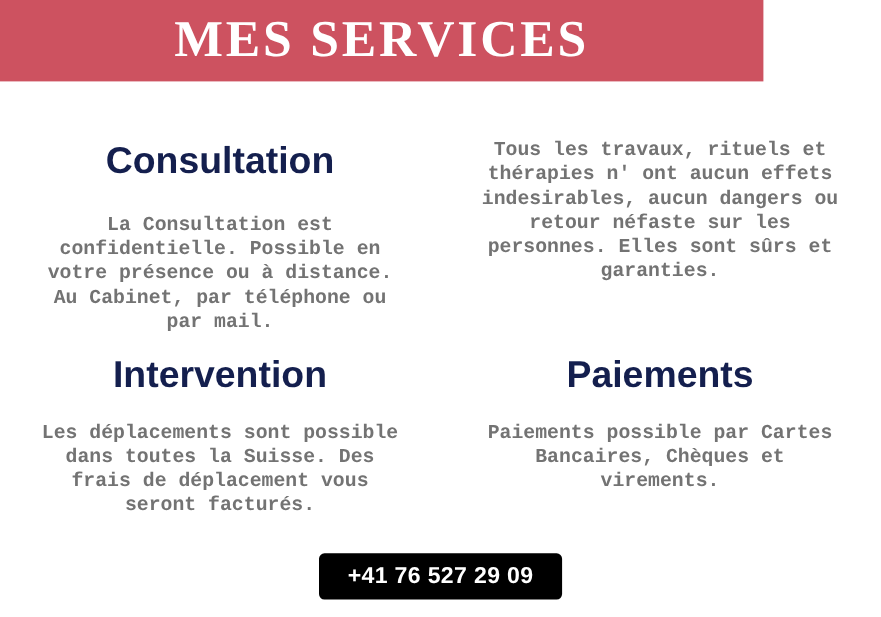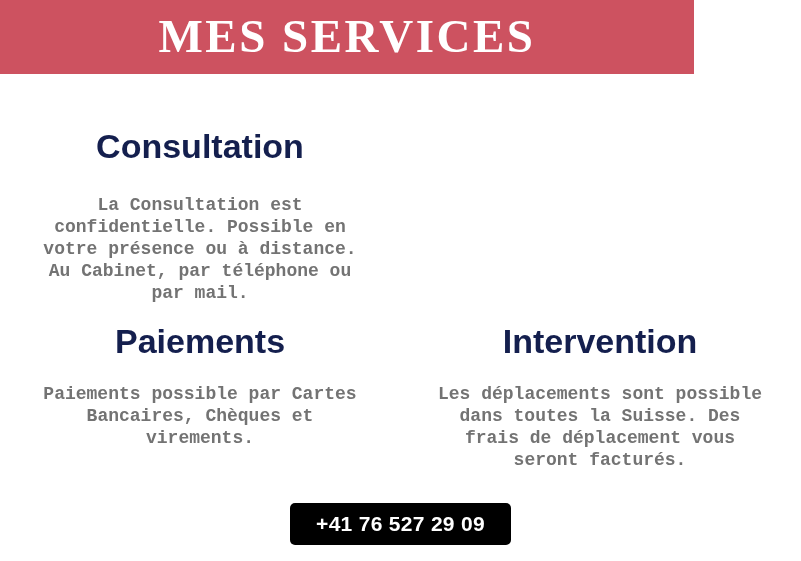--- a/index.html
+++ b/index.html
@@ -122,29 +122,30 @@
 </header>
 
 <main class="services-grid">
 
   <section class="service-block row-1 col-1">
     <h2 class="service-heading">Consultation</h2>
     <p class="service-text">La Consultation est confidentielle. Possible en votre présence ou à distance. Au Cabinet, par téléphone ou par mail.</p>
   </section>
 
   <section class="service-block row-1 col-2">
+    <p class="service-text">Tous les travaux, rituels et thérapies n' ont aucun effets indesirables, aucun dangers ou retour néfaste sur les personnes. Elles sont sûrs et garanties.</p>
+  </section>
+
+  <section class="service-block row-2 col-1">
+    <h2 class="service-heading">Intervention</h2>
+    <p class="service-text">Les déplacements sont possible dans toutes la Suisse. Des frais de déplacement vous seront facturés.</p>
   </section>
 
   <section class="service-block row-2 col-2">
     <h2 class="service-heading">Paiements</h2>
     <p class="service-text">Paiements possible par Cartes Bancaires, Chèques et virements.</p>
-  </section>
-
-  <section class="service-block row-2 col-1">
-    <h2 class="service-heading">Intervention</h2>
-    <p class="service-text">Les déplacements sont possible dans toutes la Suisse. Des frais de déplacement vous seront facturés.</p>
   </section>
 
 </main>
 
 <div class="phone-bar">
   <a class="phone-button">+41 76 527 29 09</a>
 </div>
 
 </body></html>

